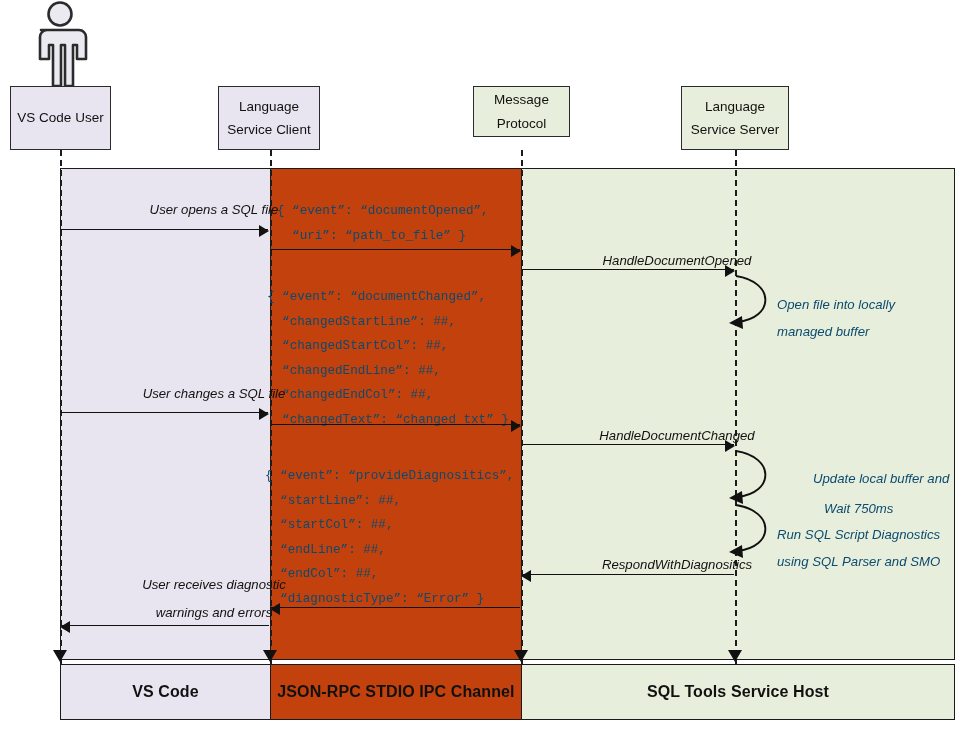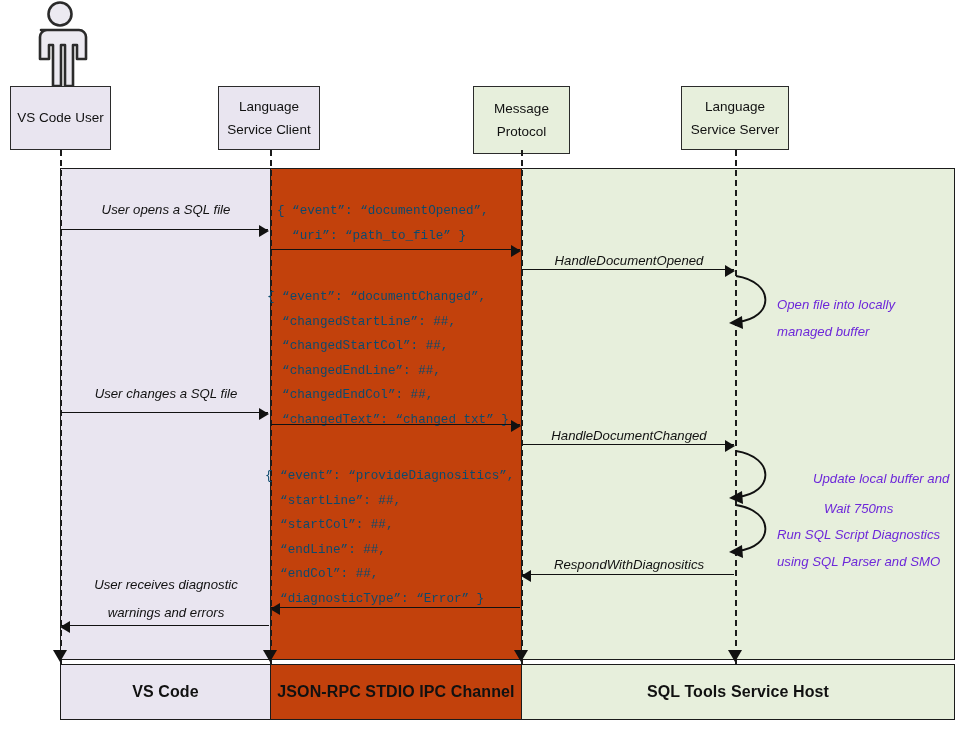--- a/index.html
+++ b/index.html
@@ -30,30 +30,30 @@
 
   
   .arrow{position:absolute;height:0;border-top:1.9px solid #111;}
   .arrow::after{content:"";position:absolute;top:-5.2px;width:0;height:0;
         border-top:6px solid transparent;border-bottom:6px solid transparent;}
   .arrow.right::after{right:-1px;border-left:10px solid #111;}
   .arrow.left::after{left:-1px;border-right:10px solid #111;}
 
   
   .cap{position:absolute;font-style:italic;font-size:13.2px;line-height:25px;
-       text-align:center;white-space:nowrap;color:#111;}
+       text-align:center;white-space:nowrap;color:#111;margin-left:48px;}
   .cap.two{line-height:29px;}
 
   
   .json{position:absolute;font-family:"Liberation Mono",monospace;
         font-size:12.6px;line-height:24.6px;white-space:pre;color:#0c4a6e;}
 
   
   .note{position:absolute;font-style:italic;font-size:13.2px;line-height:29px;
-        white-space:nowrap;color:#6d28d9;}
+        white-space:nowrap;color:#0c4a6e;}
 
   svg.ov{position:absolute;left:0;top:0;width:962px;height:732px;overflow:visible;pointer-events:none;}
 </style>
 </head>
 <body>
 
 <div id="stage">
 
   <svg class="ov">
     <g>
@@ -64,21 +64,21 @@
 
   <div class="lbox purple" style="left:10px;top:86px;width:101px;height:64px;">
     <span class="ln">VS Code User</span>
   </div>
 
   <div class="lbox purple" style="left:218px;top:86px;width:102px;height:64px;">
     <span class="ln">Language</span>
     <span class="ln">Service Client</span>
   </div>
 
-  <div class="lbox green" style="left:473px;top:86px;width:97px;height:68px;">
+  <div class="lbox green" style="left:473px;top:86px;width:97px;height:51px;">
     <span class="ln">Message</span>
     <span class="ln">Protocol</span>
   </div>
 
   <div class="lbox green" style="left:681px;top:86px;width:108px;height:64px;">
     <span class="ln">Language</span>
     <span class="ln">Service Server</span>
   </div>
 
   <div class="band band-purple" style="left:60px;top:168px;width:211px;height:492px;"></div>

